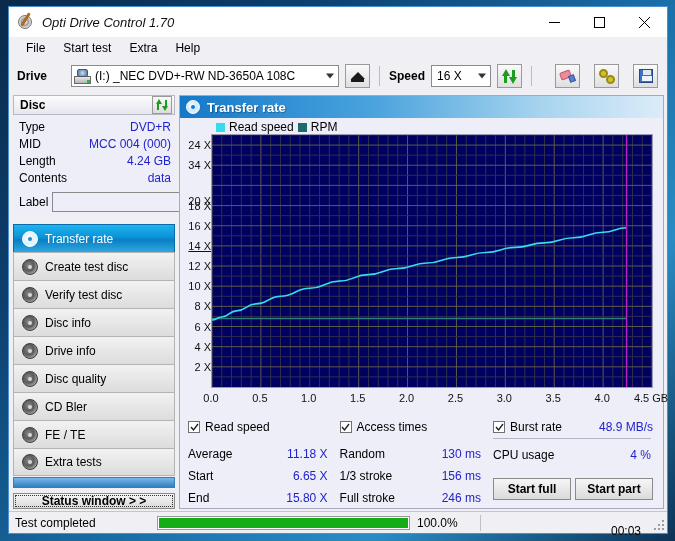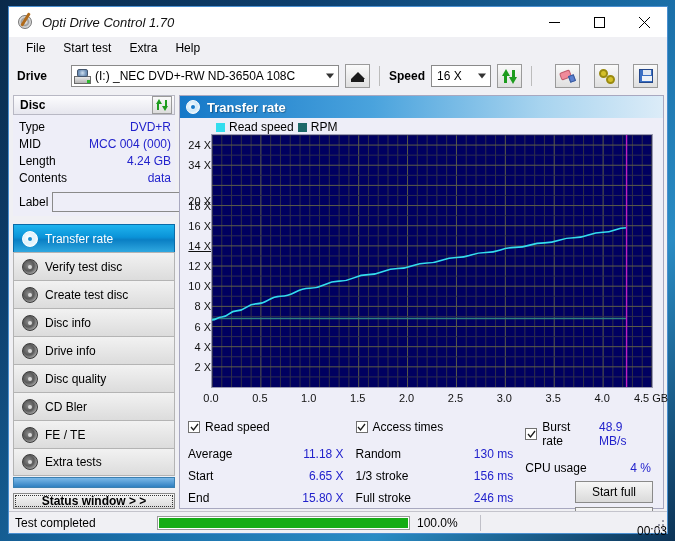--- a/index.html
+++ b/index.html
@@ -252,40 +252,40 @@
     width: 12px; height: 12px; background: #ffffff; border: 1px solid #707070;
     display: flex; align-items: center; justify-content: center; flex: 0 0 auto;
   }
   .cbox svg { display: block; }
   .rule { height: 1px; background: #b4b4c4; margin: 2px 12px 5px 0; }
   .stat-row { display: flex; justify-content: space-between; font-size: 12px; line-height: 22px; padding-right: 12px; }
   .stat-key { color: #000; }
   .stat-val { color: #2222cc; }
   .burst-val { color: #2222cc; font-size: 12px; margin-left: auto; }
   .c3 .stat-row { padding-right: 2px; }
-  .start-btns { display: flex; flex-direction: column; align-items: flex-end; gap: 4px; margin-top: 2px; }
+  .start-btns { display: flex; flex-direction: row; align-items: flex-end; gap: 4px; margin-top: 12px; font-weight: bold; }
   .sbtn {
     width: 78px; height: 22px; background: linear-gradient(#f6f6f6, #dadada);
     border: 1px solid #8a8a8a; display: flex; align-items: center; justify-content: center;
     font-size: 12px; color: #000;
   }
 
   
   .statusbar {
     height: 22px; flex: 0 0 auto; background: #f0f0f4; border-top: 1px solid #c4c4cc;
     display: flex; align-items: center; font-size: 12px;
   }
   .sb-text { width: 148px; padding-left: 6px; color: #000; }
   .sb-progress {
     width: 253px; height: 14px; background: #ffffff; border: 1px solid #9a9a9a; position: relative;
   }
   .sb-fill { position: absolute; left: 1px; top: 1px; bottom: 1px; background: #15ad15; }
   .sb-pct { width: 70px; padding-left: 7px; color: #000; }
   .sb-div { width: 1px; height: 16px; background: #c0c0c8; }
-  .sb-time { flex: 1; text-align: right; color: #000; margin-top: 17px; }
+  .sb-time { flex: 1; text-align: right; padding-right: 26px; color: #000; margin-top: 17px; }
   .grip { position: absolute; right: 3px; bottom: 3px; width: 12px; height: 12px; }
   .grip i { position: absolute; width: 2px; height: 2px; background: #9a9aa8; }
 </style>
 </head>
 <body>
 
 <div class="window">
 
   <div class="titlebar">
     <div class="title-icon">
@@ -408,25 +408,25 @@
         </div>
       </div>
 
       <div class="navlist">
         <div class="nav-item active">
           <span class="nav-ico"></span>
           <span>Transfer rate</span>
         </div>
         <div class="nav-item">
           <span class="nav-ico"></span>
+          <span>Create test disc</span>
+        </div>
+        <div class="nav-item">
+          <span class="nav-ico"></span>
           <span>Verify test disc</span>
-        </div>
-        <div class="nav-item">
-          <span class="nav-ico"></span>
-          <span>Create test disc</span>
         </div>
         <div class="nav-item">
           <span class="nav-ico"></span>
           <span>Disc info</span>
         </div>
         <div class="nav-item">
           <span class="nav-ico"></span>
           <span>Drive info</span>
         </div>
         <div class="nav-item">

